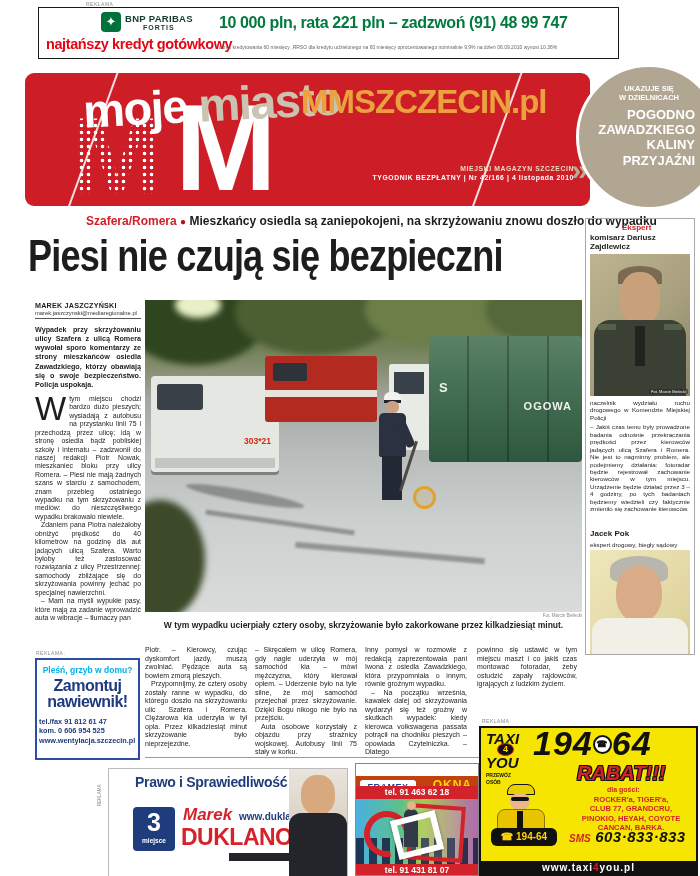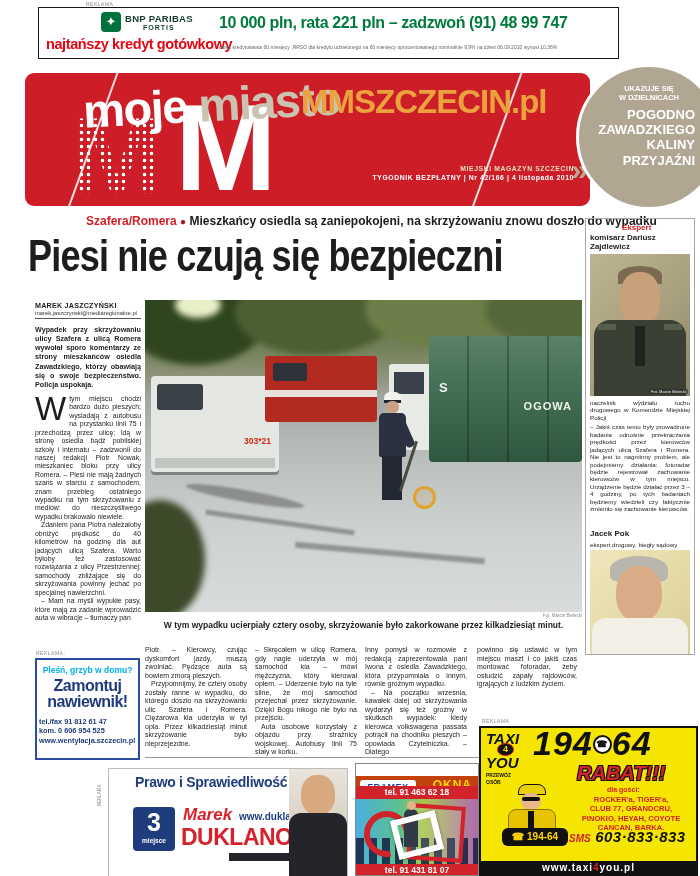--- a/index.html
+++ b/index.html
@@ -168,21 +168,21 @@
   .tx-you{position:absolute;left:5px;top:26px;font-size:15px;font-weight:bold;font-style:italic;color:#111;}
   .tx-przewoz{position:absolute;left:5px;top:44px;font-size:5px;font-weight:bold;color:#111;line-height:1.3;width:30px;}
   .tx-num{position:absolute;left:52px;top:-4px;font-size:34px;font-weight:bold;font-style:italic;color:#111;letter-spacing:1px;}
   .tx-ph{display:inline-block;width:15px;height:15px;background:#fff;border:2px solid #111;border-radius:50%;
          font-size:9px;line-height:15px;text-align:center;vertical-align:8px;font-style:normal;}
   .tx-rabat{position:absolute;left:96px;top:34px;font-size:20px;font-weight:bold;font-style:italic;color:#d2232a;
             text-shadow:1px 1px 0 #111,-1px 1px 0 #111,1px -1px 0 #111,-1px -1px 0 #111;}
   .tx-dla{position:absolute;left:126px;top:58px;font-size:7px;font-weight:bold;color:#d2232a;}
   .tx-guests{position:absolute;left:86px;top:67px;width:128px;text-align:center;font-size:7.6px;font-weight:bold;
              color:#d2232a;line-height:1.25;}
-  .tx-driver{position:absolute;left:13px;top:56px;width:80px;height:62px;}
+  .tx-driver{position:absolute;left:2px;top:56px;width:80px;height:62px;}
   .tx-cap{position:absolute;left:24px;top:0;width:26px;height:9px;background:#e8d100;border:1.5px solid #111;border-radius:8px 8px 0 0;}
   .tx-face{position:absolute;left:27px;top:9px;width:20px;height:17px;background:#e8b88a;border-radius:45%;}
   .tx-glass{position:absolute;left:28px;top:13px;width:18px;height:4px;background:#111;border-radius:2px;}
   .tx-jacket{position:absolute;left:14px;top:25px;width:46px;height:28px;background:#e8c400;border:1.5px solid #8a7400;border-radius:8px 8px 0 0;}
   .tx-tie{position:absolute;left:34px;top:27px;width:6px;height:18px;background:#111;}
   .tx-badge{position:absolute;left:8px;top:44px;width:66px;height:18px;background:#111;border-radius:6px;
             color:#ffd400;font-size:10px;font-weight:bold;text-align:center;line-height:18px;}
   .tx-smsrow{position:absolute;left:88px;top:100px;white-space:nowrap;}
   .tx-sms{font-size:10px;font-weight:bold;font-style:italic;color:#d2232a;}
   .tx-smsnum{font-size:15px;font-weight:bold;font-style:italic;color:#111;letter-spacing:.5px;}

